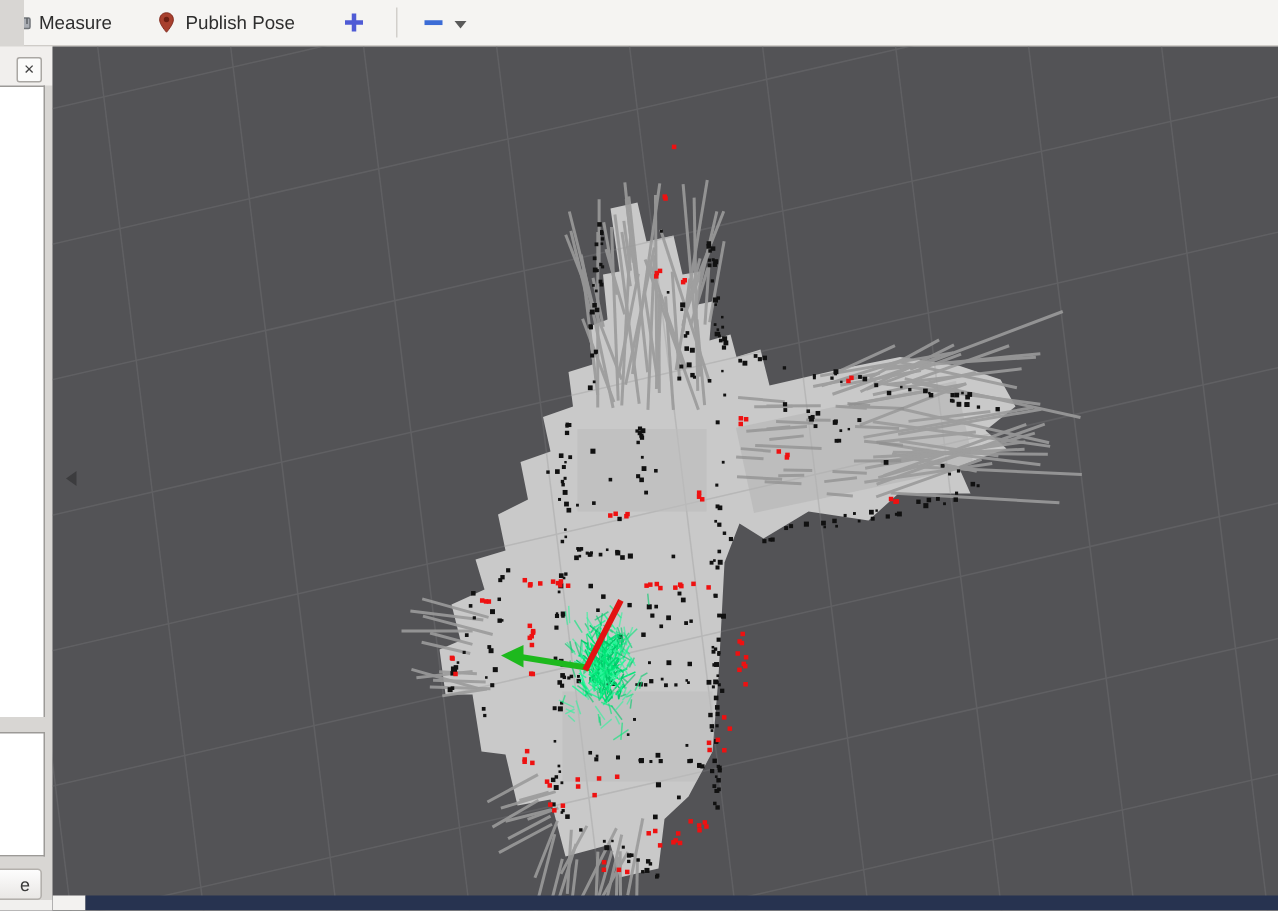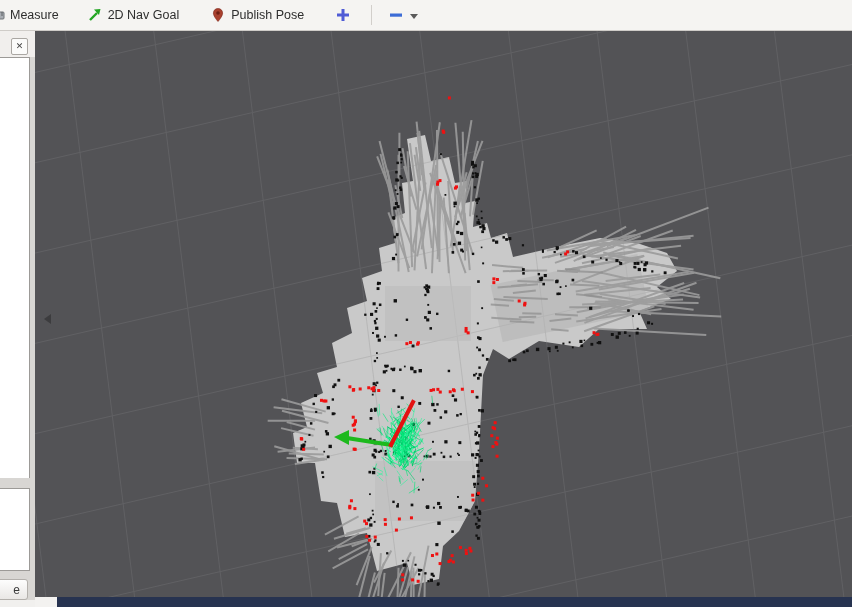--- a/index.html
+++ b/index.html
@@ -1,21 +1,21 @@
 <!DOCTYPE html>
 <html><head>
 <meta charset="utf-8">
 <style>
   html,body{margin:0;padding:0;}
   body{width:852px;height:607px;overflow:hidden;font-family:"Liberation Sans",sans-serif;background:#d8d6d3;}
   .app{width:852px;height:607px;display:flex;flex-direction:column;}
 
   
   .toolbar{height:30px;min-height:30px;background:#f5f4f2;border-bottom:1px solid #cfccc8;
-           display:flex;align-items:center;overflow:hidden;}
+           display:flex;align-items:center;overflow:hidden;margin-left:16px;}
   .tool{display:flex;align-items:center;gap:5px;margin-right:27px;height:24px;padding:0 2px;cursor:default;}
   .tool-cut{margin-left:-13px;margin-right:24px;}
   .tlabel{font-size:12.5px;color:#2e2e2e;white-space:nowrap;}
   .ticon{width:16px;height:16px;display:inline-block;}
   .tool-add,.tool-remove{background:transparent;border:0;padding:2px;display:flex;align-items:center;cursor:default;}
   .tool-add{margin-right:18px;}
   .tb-sep{width:1px;height:20px;background:#d2cfcb;margin-right:14px;}
   .dd-tri{width:0;height:0;border-left:4px solid transparent;border-right:4px solid transparent;
           border-top:5px solid #5a5a5a;margin-left:6px;margin-top:3px;display:inline-block;}
 
@@ -56,29 +56,20 @@
       <span class="ticon">
         <svg width="16" height="16" viewBox="0 0 16 16">
           <rect x="1" y="5" width="14" height="7" rx="1" fill="#a9adb3" stroke="#707478"></rect>
           <path d="M4,5 V8 M7,5 V9 M10,5 V8 M13,5 V9" stroke="#5c6064" stroke-width="1" fill="none"></path>
         </svg>
       </span>
       <span class="tlabel">Measure</span>
     </div>
 
 
-    <div class="tool">
-      <span class="ticon">
-        <svg width="16" height="16" viewBox="0 0 16 16">
-          <line x1="3" y1="13" x2="10" y2="6" stroke="#23a523" stroke-width="2.4"></line>
-          <polygon points="7,2.5 13.5,2 12,8" fill="#23a523"></polygon>
-        </svg>
-      </span>
-      <span class="tlabel">2D Nav Goal</span>
-    </div>
 
     <div class="tool">
       <span class="ticon">
         <svg width="16" height="16" viewBox="0 0 16 16">
           <path d="M8,1.5 C5.2,1.5 3.4,3.6 3.4,6.2 C3.4,9.4 8,14.5 8,14.5 C8,14.5 12.6,9.4 12.6,6.2 C12.6,3.6 10.8,1.5 8,1.5 Z" fill="#a8402e" stroke="#7c2418" stroke-width="0.6"></path>
           <circle cx="8" cy="6" r="1.8" fill="#6d1f13"></circle>
         </svg>
       </span>
       <span class="tlabel">Publish Pose</span>
     </div>

